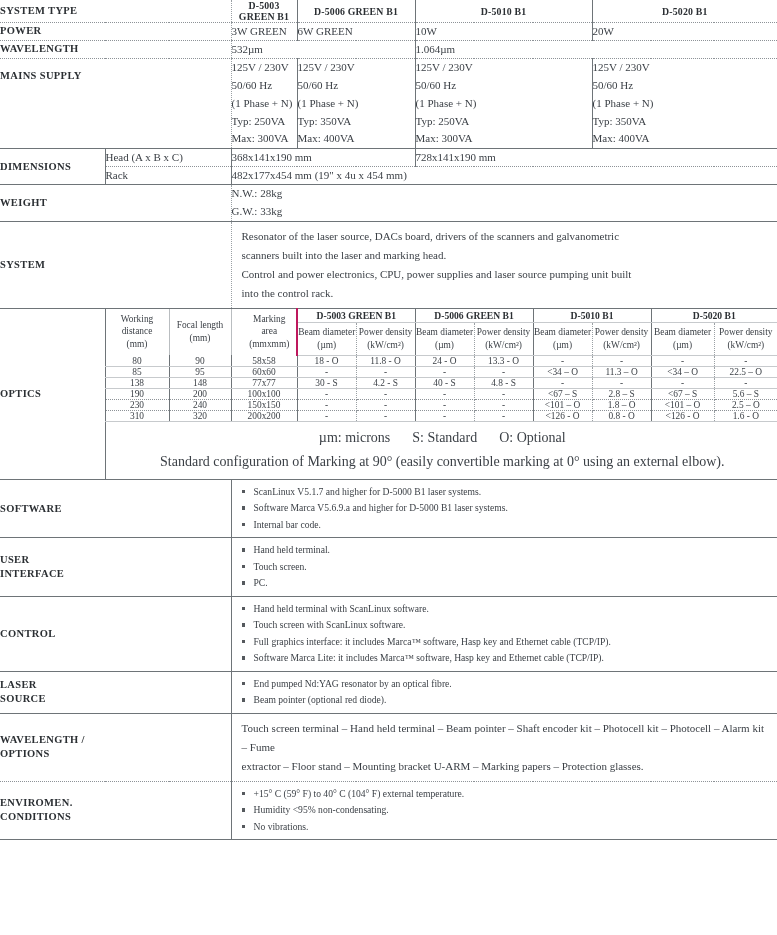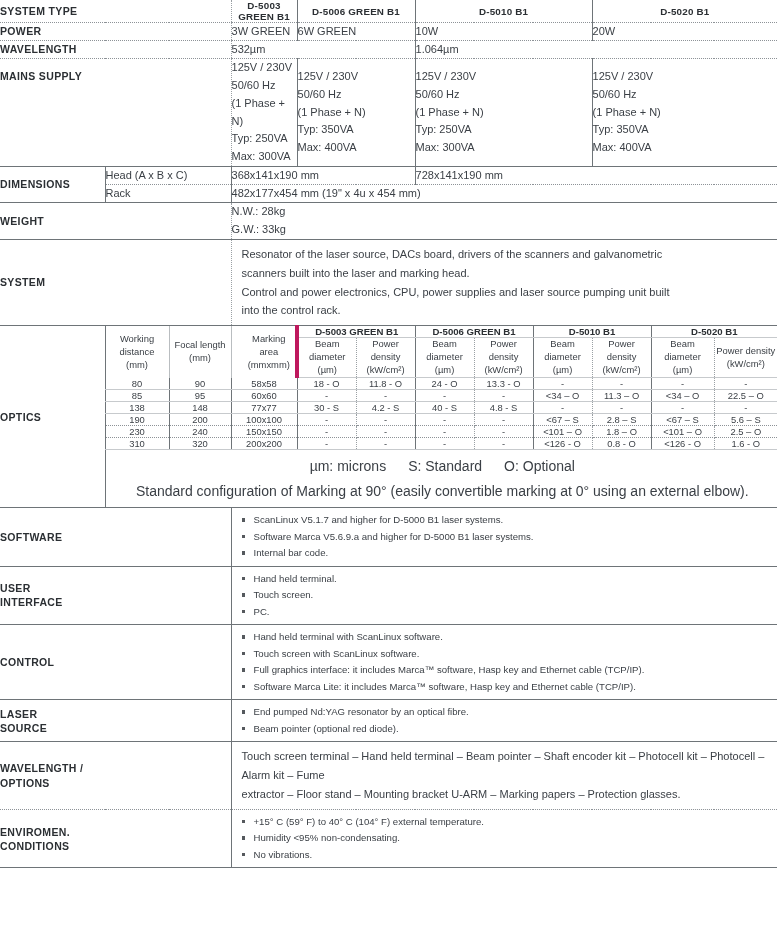--- a/index.html
+++ b/index.html
@@ -12,20 +12,21 @@
     height: 935px;
     font-family: "Liberation Sans", sans-serif;
     color: #2b2f33;
     overflow: hidden;
   }
   .sheet {
     width: 777px;
     height: 772px;
     position: relative;
     box-sizing: border-box;
+    font-family: Liberation Serif, serif;
   }
   table.spec {
     width: 777px;
     border-collapse: collapse;
     table-layout: fixed;
   }
   table.spec td {
     vertical-align: middle;
     padding: 0;
   }
@@ -235,21 +236,21 @@
         <span>Working distance</span><br>
         <span>(mm)</span>
       </div>
     </td>
     <td rowspan="2" style="border-right:1px solid #b9bdc0;">
       <div class="optlabel">
         <span>Focal length</span><br>
         <span>(mm)</span>
       </div>
     </td>
-    <td rowspan="2" style="border-right:4px solid #be185d;padding-left:11px;">
+    <td rowspan="2" style="border-right:2px solid #be185d;padding-left:11px;">
       <div class="optlabel">
         <span>Marking area</span><br>
         <span>(mmxmm)</span>
       </div>
     </td>
     <td class="grp bb-light bl-dot" colspan="2">D-5003 GREEN B1</td>
     <td class="grp bb-light bl-solid" colspan="2">D-5006 GREEN B1</td>
     <td class="grp bb-light bl-solid" colspan="2">D-5010 B1</td>
     <td class="grp bb-light bl-solid" colspan="2">D-5020 B1</td>
   </tr>

